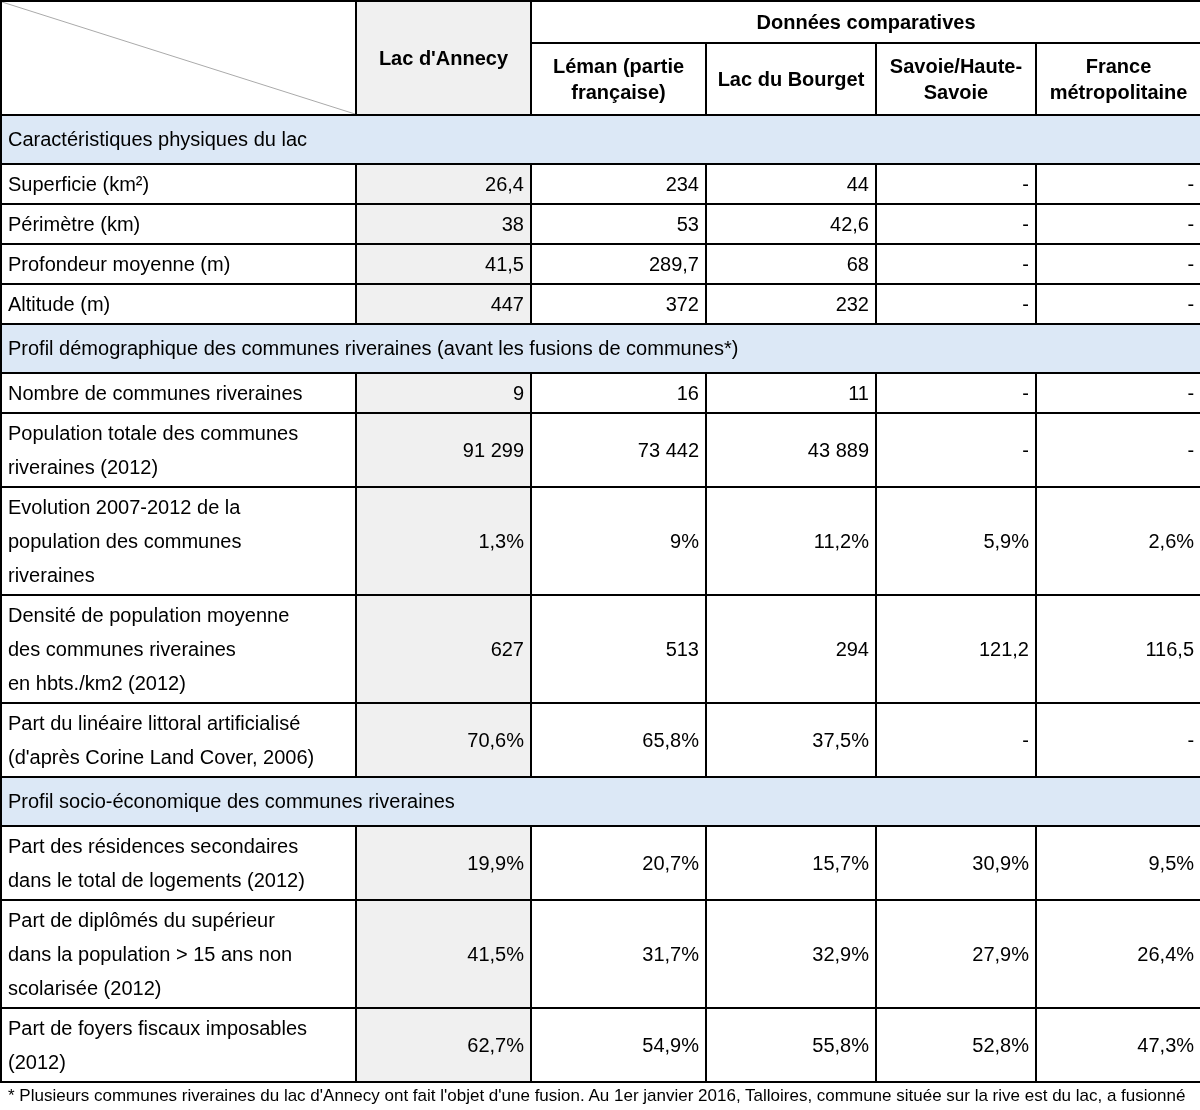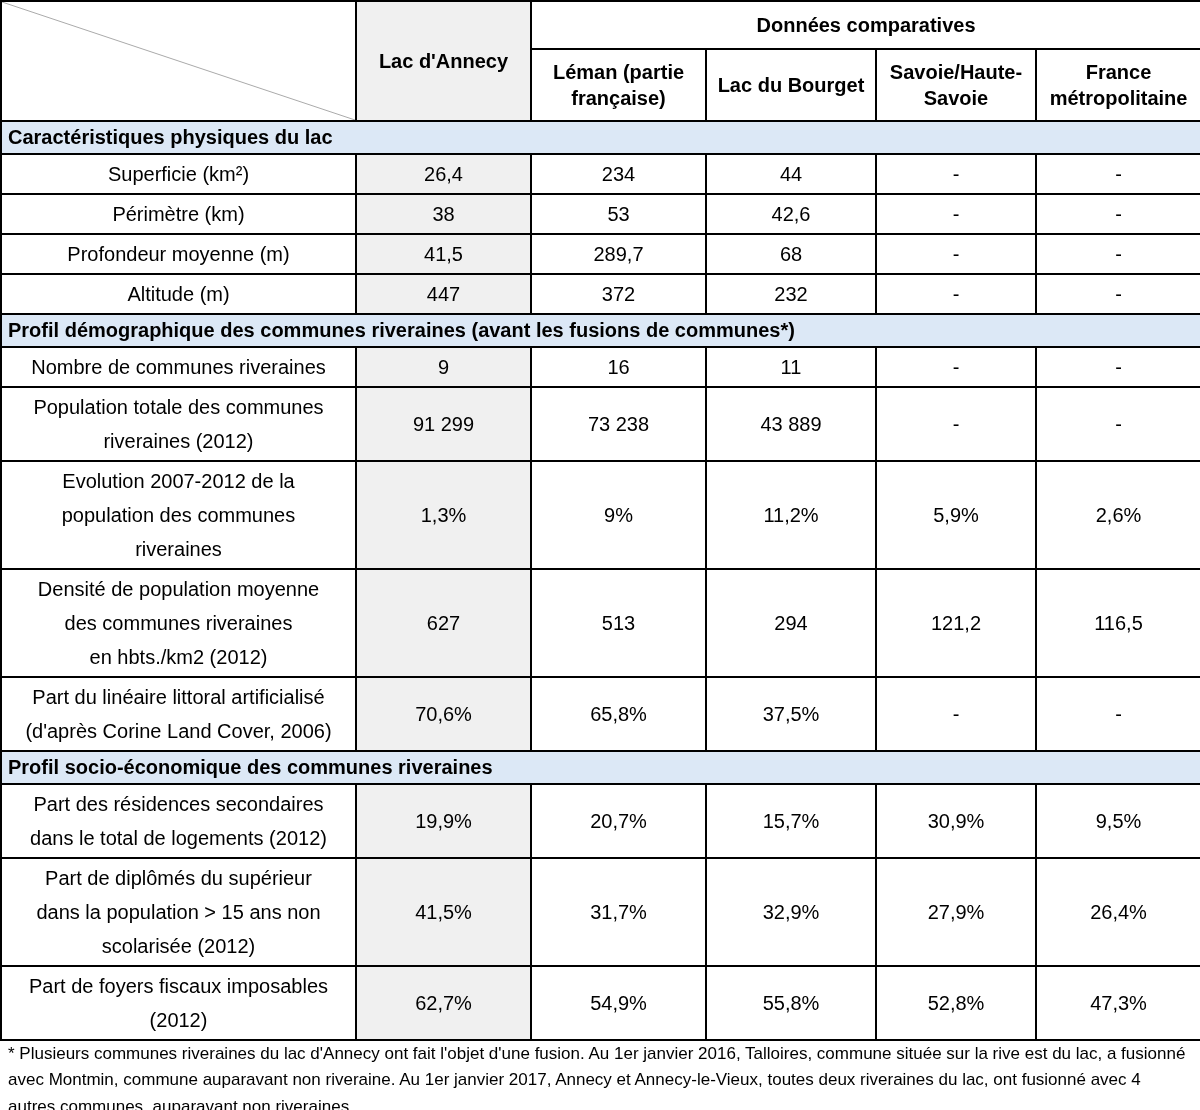--- a/index.html
+++ b/index.html
@@ -39,48 +39,48 @@
     background: #f0f0f0;
     font-weight: bold;
     font-size: 22px;
     text-align: center;
     margin-top: 40px;
   }
   th.comparatives-header {
     font-weight: bold;
     font-size: 22px;
     text-align: center;
-    height: 48px;
+    height: 42px;
     border-bottom-width: 1px;
   }
   th.col-header {
     font-weight: bold;
     font-size: 20px;
     text-align: center;
     height: 72px;
     line-height: 1.3;
     white-space: pre-line;
     border-top-width: 1px;
   }
   td.section-header {
     background: #dce8f6;
-    font-weight: bold;
+    font-weight: normal;
     font-size: 22px;
     text-align: left;
-    height: 33px;
+    height: 49px;
     padding: 2px 6px;
   }
   td.row-label {
-    text-align: center;
+    text-align: left;
     padding: 1px 8px;
     line-height: 34px;
     white-space: pre-line;
   }
   td.value-cell {
-    text-align: center;
+    text-align: right;
     line-height: 34px;
   }
   td.annecy-col {
     background: #f0f0f0;
   }
   .diag-svg {
     position: absolute;
     top: 0; left: 0;
     width: 100%; height: 100%;
     display: block;
@@ -171,21 +171,21 @@
       <td class="value-cell annecy-col">9</td>
       <td class="value-cell">16</td>
       <td class="value-cell">11</td>
       <td class="value-cell">-</td>
       <td class="value-cell">-</td>
     </tr>
     <tr>
       <td class="row-label">Population totale des communes
 riveraines (2012)</td>
       <td class="value-cell annecy-col">91 299</td>
-      <td class="value-cell">73 238</td>
+      <td class="value-cell">73 442</td>
       <td class="value-cell">43 889</td>
       <td class="value-cell">-</td>
       <td class="value-cell">-</td>
     </tr>
     <tr>
       <td class="row-label">Evolution 2007-2012 de la
 population des communes
 riveraines</td>
       <td class="value-cell annecy-col">1,3%</td>
       <td class="value-cell">9%</td>

